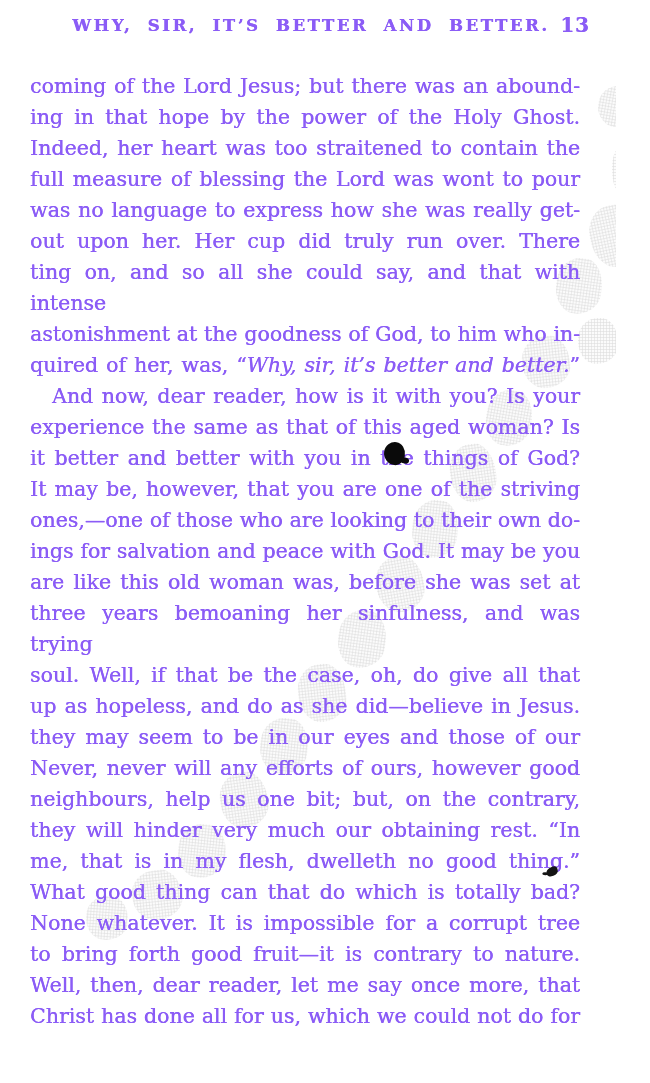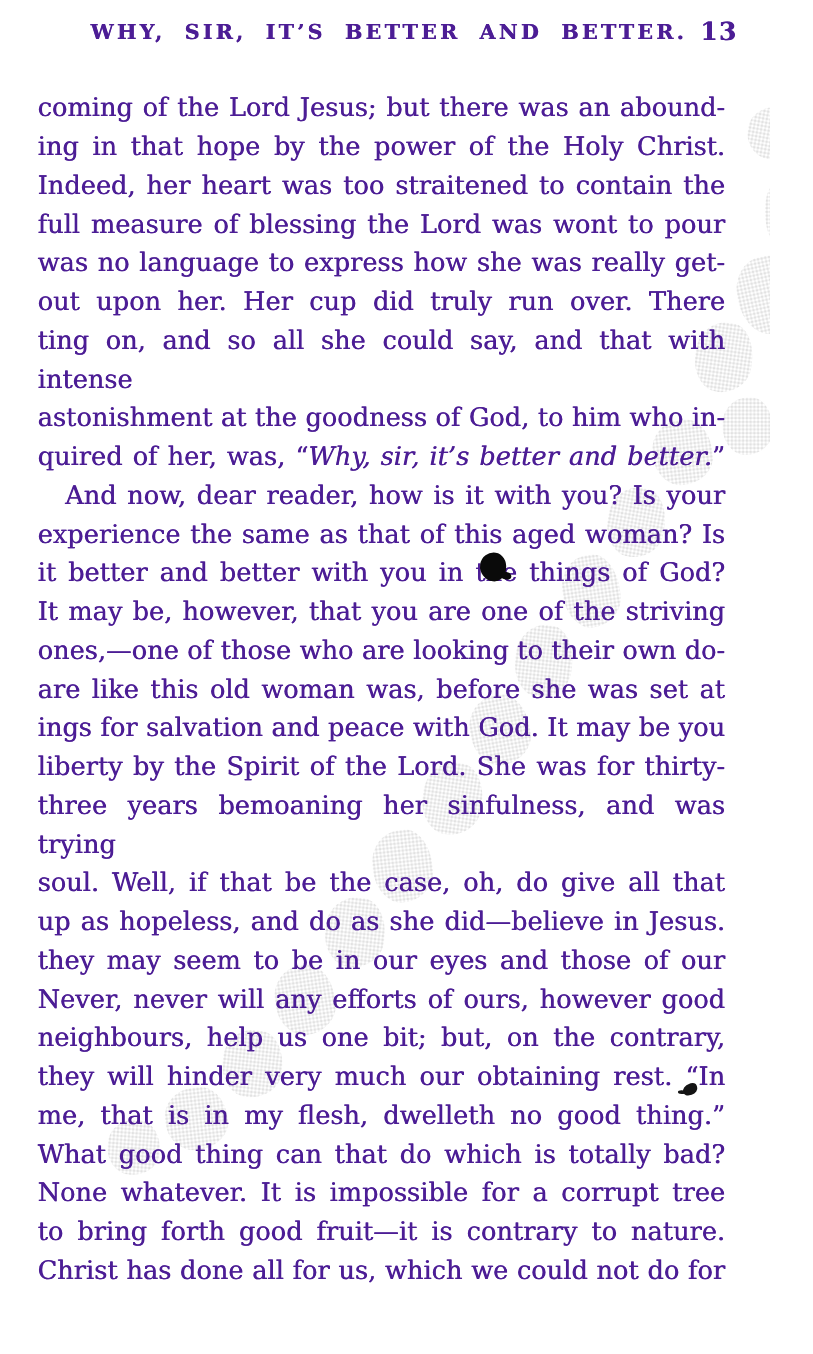--- a/index.html
+++ b/index.html
@@ -3,21 +3,21 @@
 <meta charset="utf-8">
 <style>
   html, body { margin: 0; padding: 0; background: #ffffff; }
   .page {
     position: relative;
     width: 616px;
     height: 1083px;
     background: #ffffff;
     overflow: hidden;
     font-family: "DejaVu Serif", "Liberation Serif", serif;
-    color: #4c1d95;
+    color: #8b5cf6;
   }
 
   
   .header {
     position: absolute;
     top: 16px;
     left: 30px;
     right: 24px;
     height: 28px;
   }
@@ -138,46 +138,46 @@
       <div class="wm" style="left: 86px; top: 896px; width: 42px; height: 44px; transform: rotate(4deg);"></div>
     </div>
 
   <div class="header">
     <span class="running-title">WHY, SIR, IT’S BETTER AND BETTER.</span>
     <span class="page-number">13</span>
   </div>
 
   <div class="body-text" id="body-text">
       <div class="line"><span>coming of the Lord Jesus; but there was an abound-</span></div>
-      <div class="line"><span>ing in that hope by the power of the Holy Christ.</span></div>
+      <div class="line"><span>ing in that hope by the power of the Holy Ghost.</span></div>
       <div class="line"><span>Indeed, her heart was too straitened to contain the</span></div>
       <div class="line"><span>full measure of blessing the Lord was wont to pour</span></div>
       <div class="line"><span>was no language to express how she was really get-</span></div>
       <div class="line"><span>out upon her. Her cup did truly run over. There</span></div>
       <div class="line"><span>ting on, and so all she could say, and that with intense</span></div>
       <div class="line"><span>astonishment at the goodness of God, to him who in-</span></div>
       <div class="line"><span>quired of her, was, “</span><span class="it">Why, sir, it’s better and better.</span><span>”</span></div>
       <div class="line indent"><span>And now, dear reader, how is it with you? Is your</span></div>
       <div class="line"><span>experience the same as that of this aged woman? Is</span></div>
       <div class="line"><span>it better and better with you in the things of God?</span></div>
       <div class="line"><span>It may be, however, that you are one of the striving</span></div>
       <div class="line"><span>ones,—one of those who are looking to their own do-</span></div>
+      <div class="line"><span>ings for salvation and peace with God. It may be you</span></div>
       <div class="line"><span>are like this old woman was, before she was set at</span></div>
-      <div class="line"><span>ings for salvation and peace with God. It may be you</span></div>
-      <div class="line"><span>liberty by the Spirit of the Lord. She was for thirty-</span></div>
       <div class="line"><span>three years bemoaning her sinfulness, and was trying</span></div>
       <div class="line"><span>soul. Well, if that be the case, oh, do give all that</span></div>
       <div class="line"><span>up as hopeless, and do as she did—believe in Jesus.</span></div>
       <div class="line"><span>they may seem to be in our eyes and those of our</span></div>
       <div class="line"><span>Never, never will any efforts of ours, however good</span></div>
       <div class="line"><span>neighbours, help us one bit; but, on the contrary,</span></div>
       <div class="line"><span>they will hinder very much our obtaining rest. “In</span></div>
       <div class="line"><span>me, that is in my flesh, dwelleth no good thing.”</span></div>
       <div class="line"><span>What good thing can that do which is totally bad?</span></div>
       <div class="line"><span>None whatever. It is impossible for a corrupt tree</span></div>
       <div class="line"><span>to bring forth good fruit—it is contrary to nature.</span></div>
+      <div class="line"><span>Well, then, dear reader, let me say once more, that</span></div>
       <div class="line"><span>Christ has done all for us, which we could not do for</span></div>
     </div>
 
   <div class="ink-blot"></div>
   <div class="ink-speck"></div>
 
 </div>
 
 </body></html>

